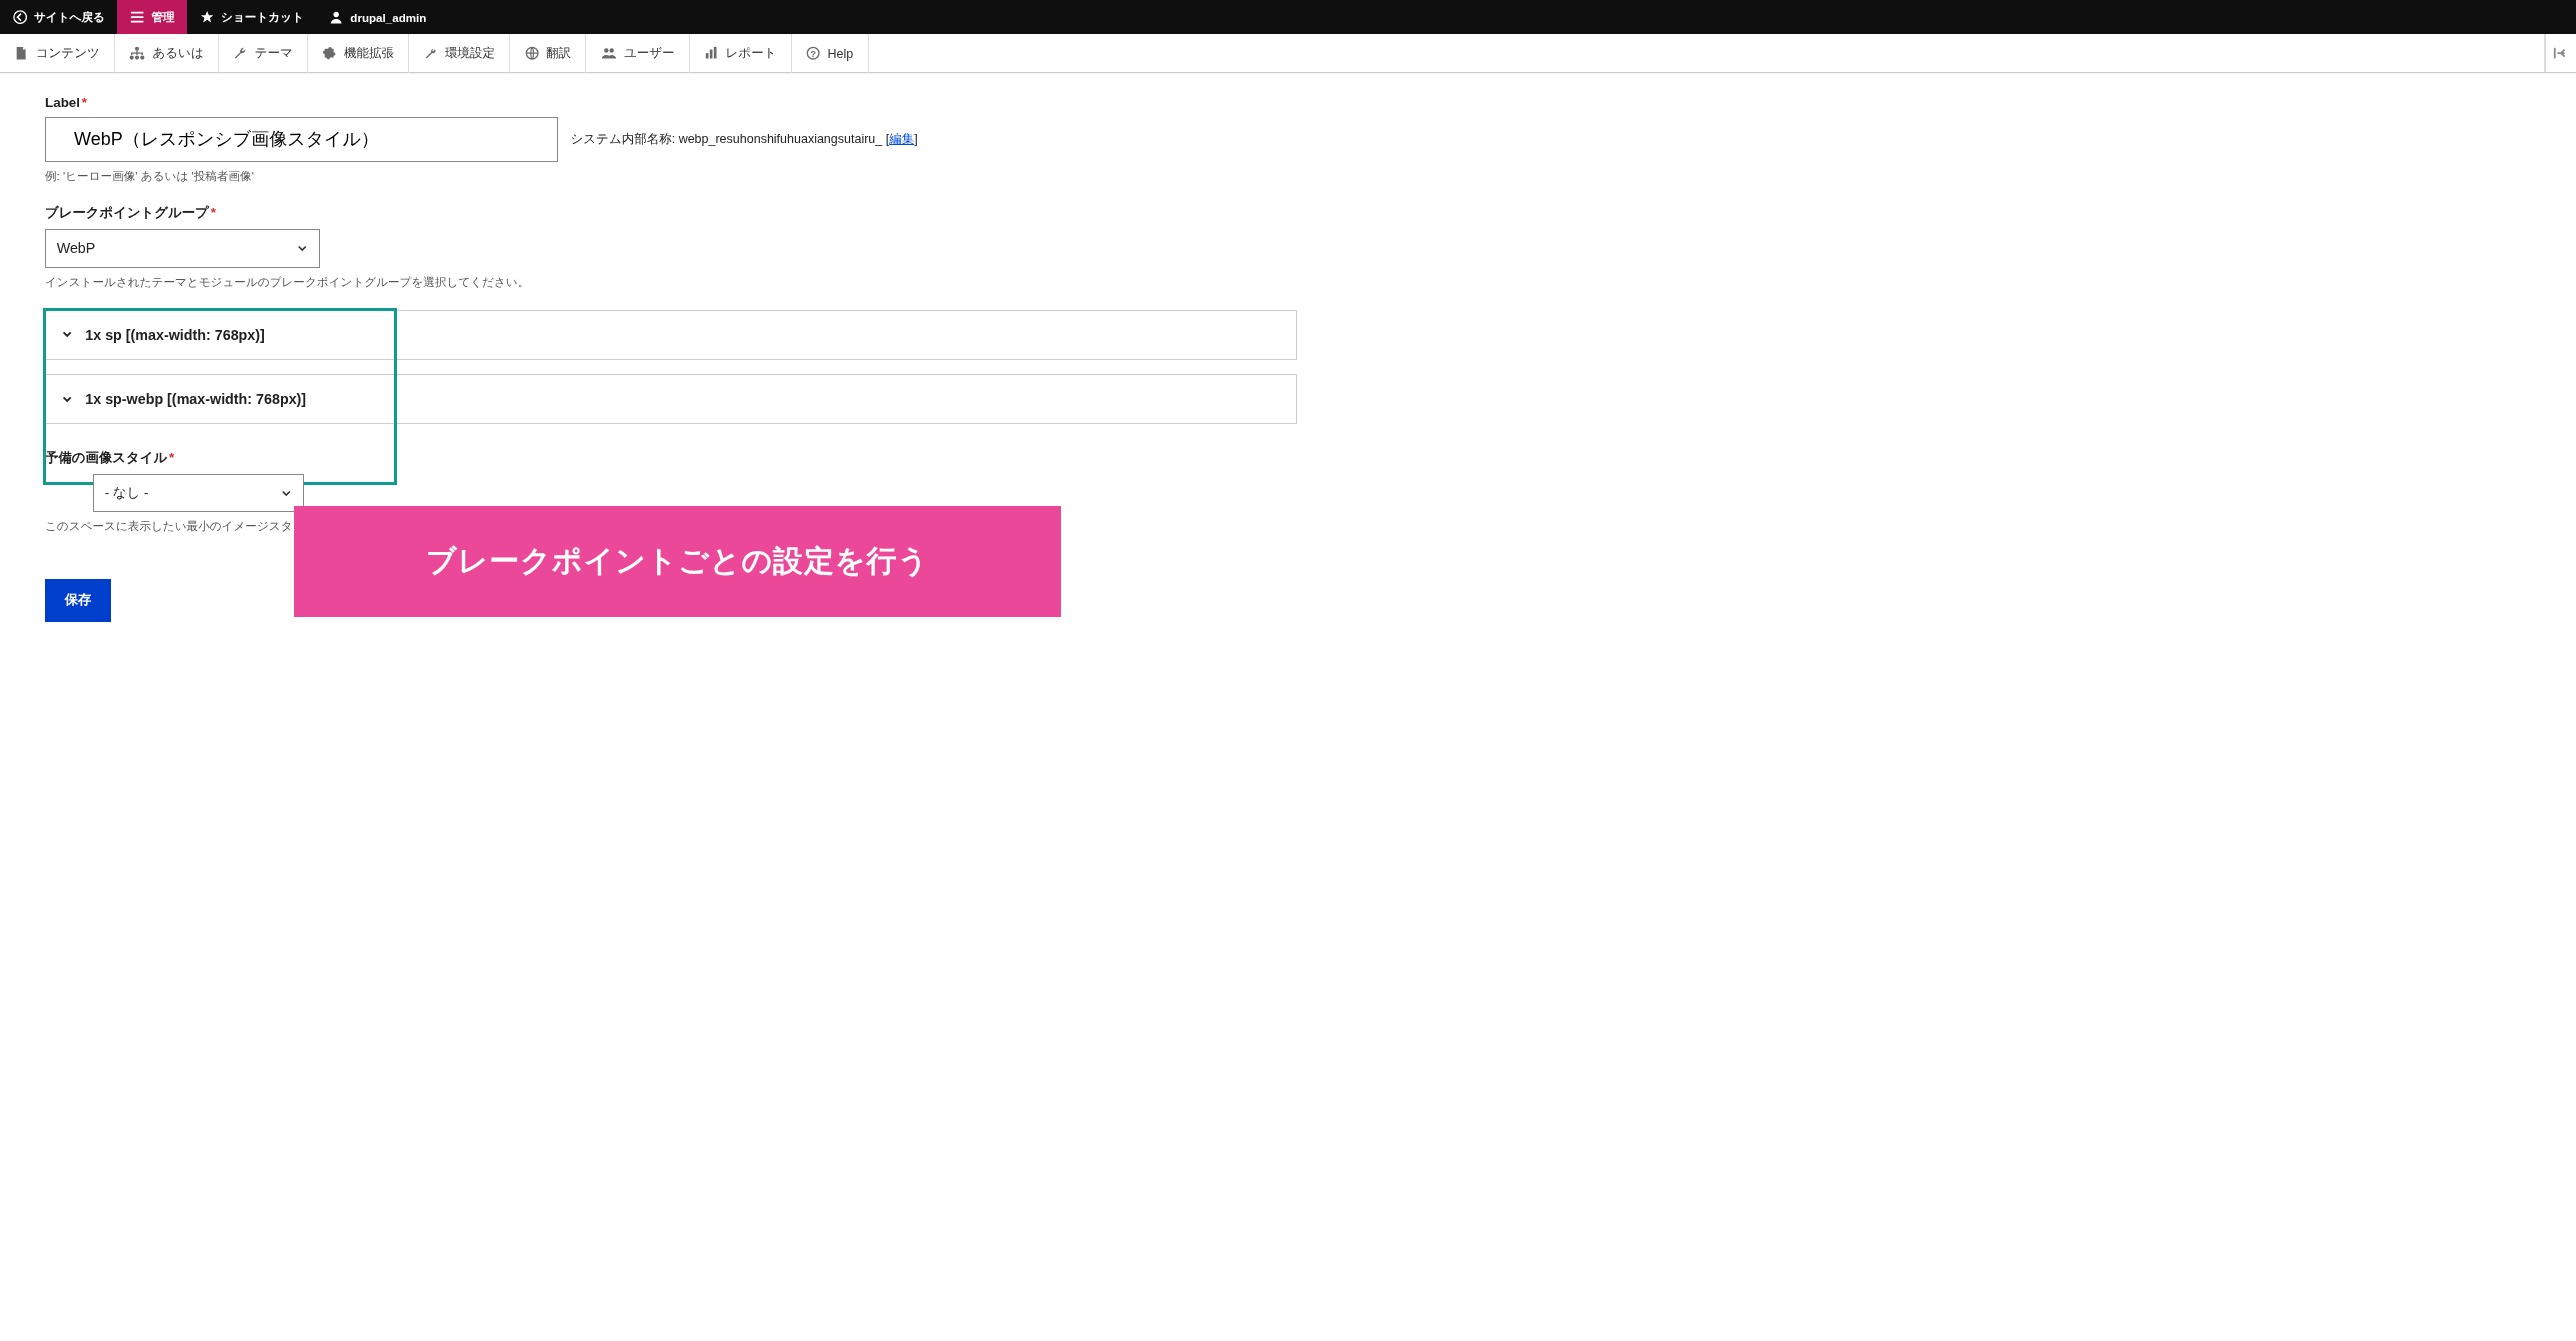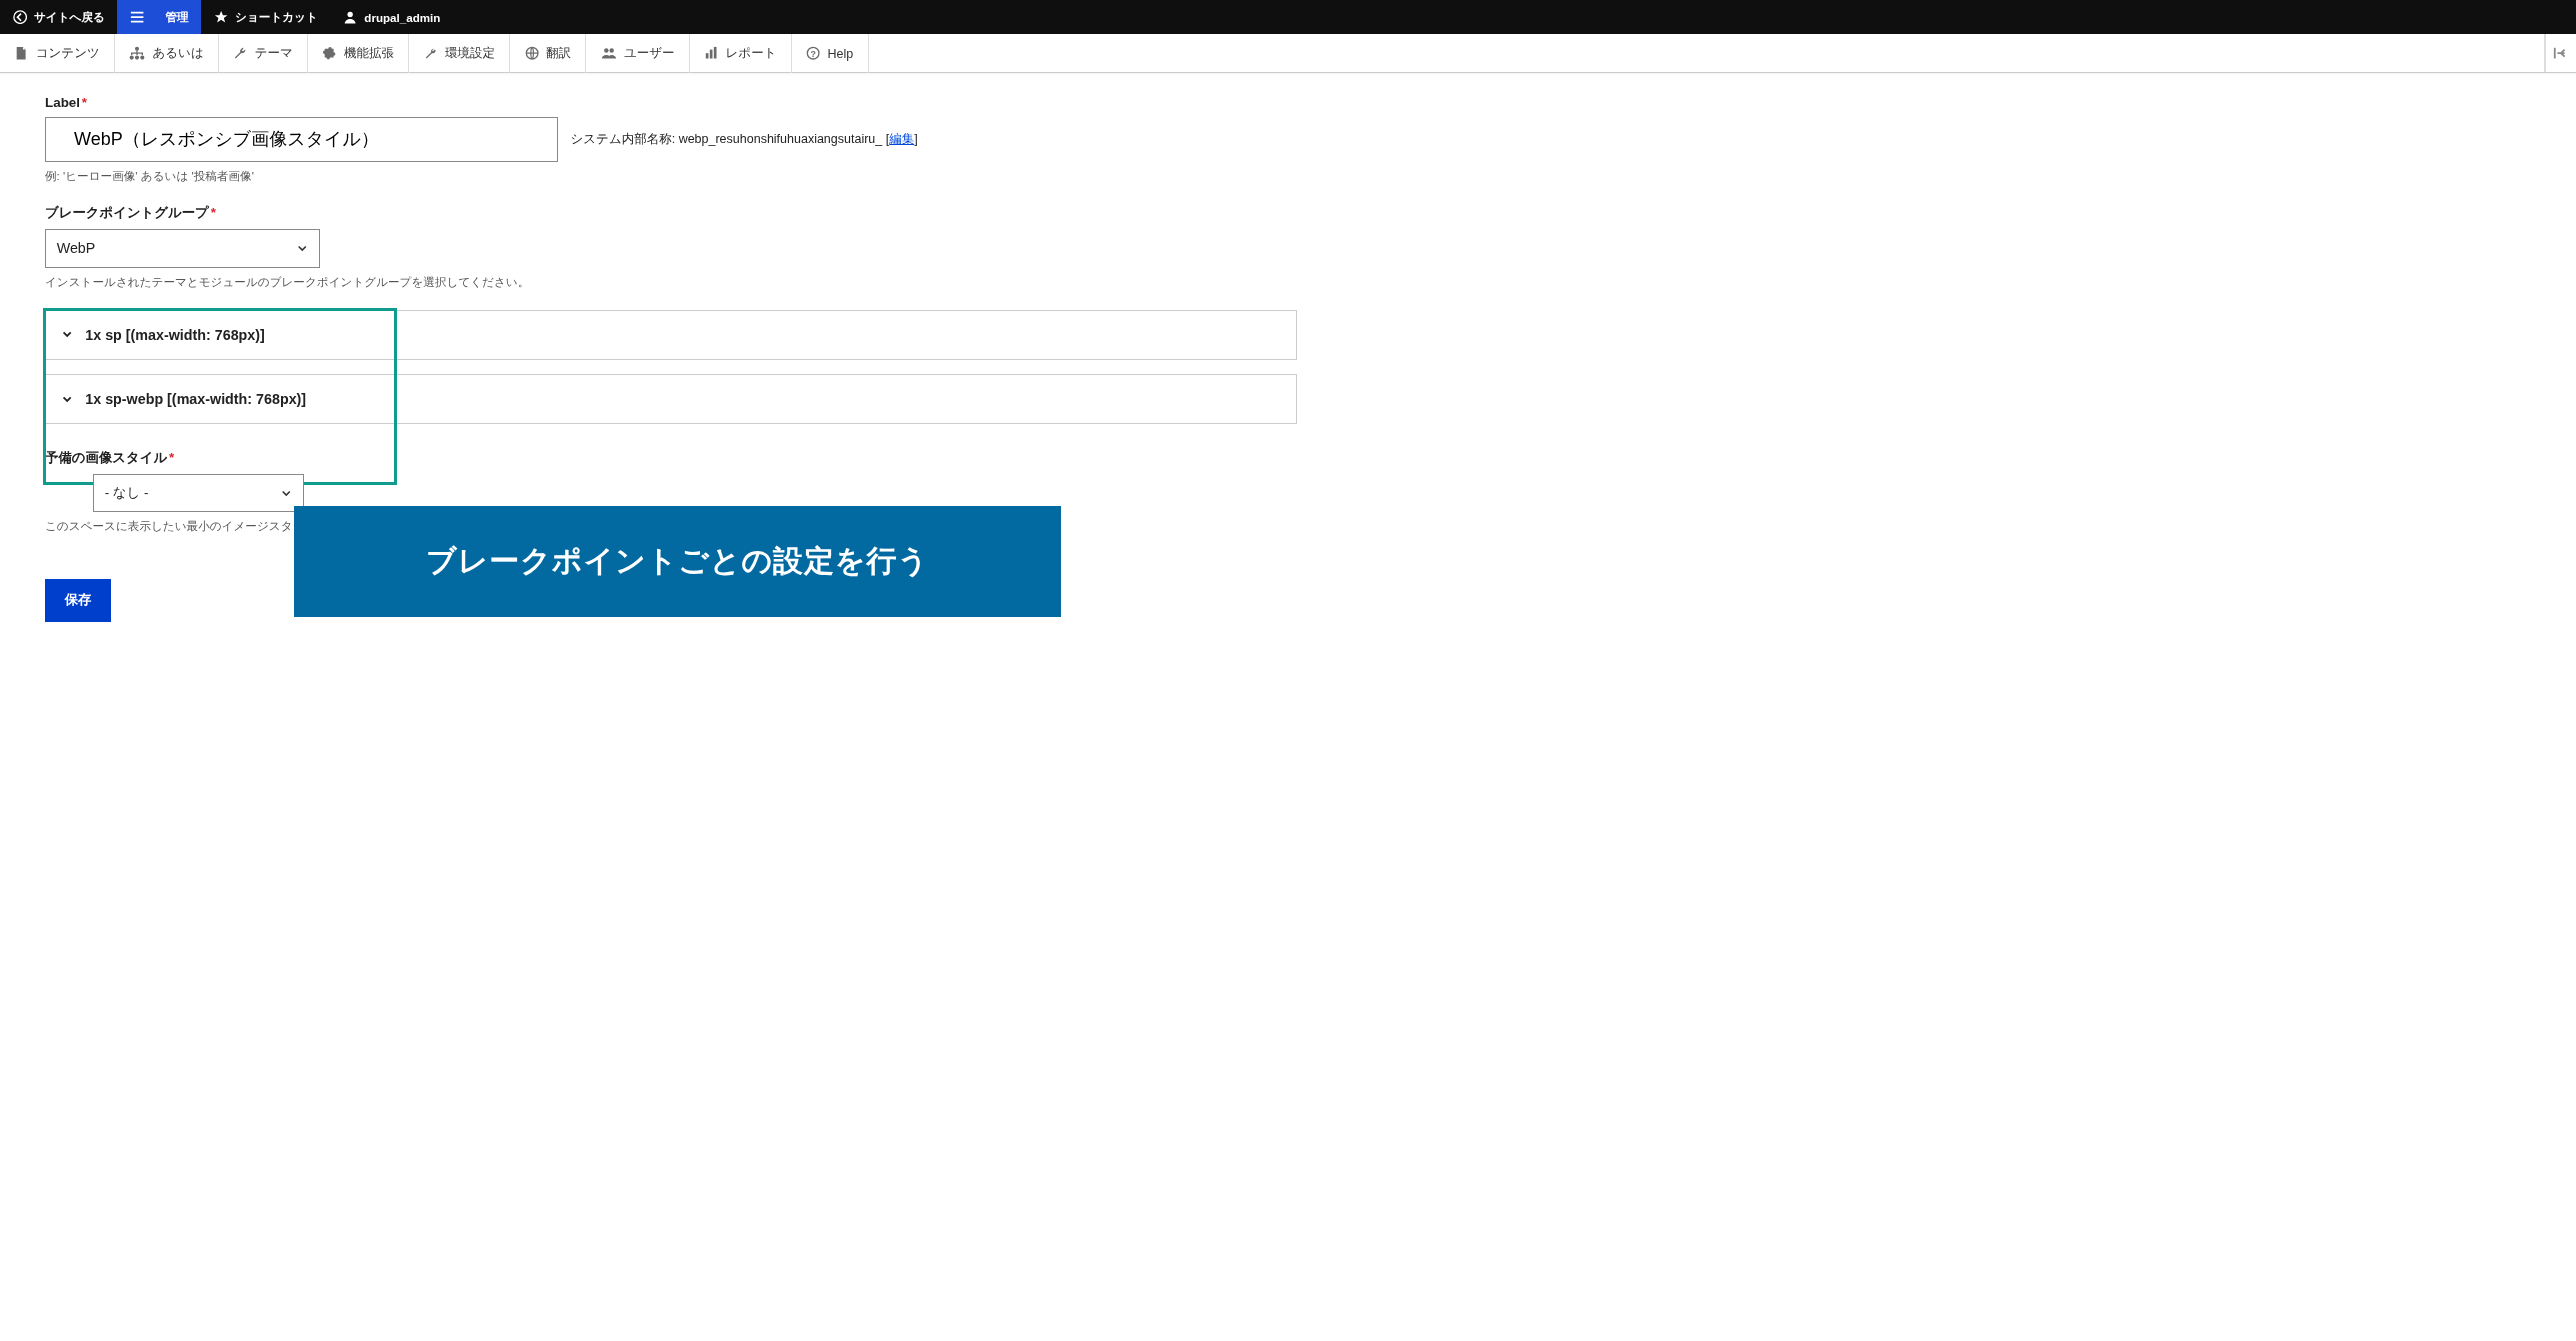--- a/index.html
+++ b/index.html
@@ -1,21 +1,21 @@
 <!DOCTYPE html>
 <html style="font-size:14.3px"><head>
   <meta charset="utf-8">
   <style>
     * { box-sizing: border-box; margin: 0; padding: 0; }
     body { font-family: -apple-system, BlinkMacSystemFont, "Segoe UI", "Hiragino Sans", "Hiragino Kaku Gothic ProN", Meiryo, sans-serif; font-size: 12.5px; color: #222; background: #fff; }
     
     
     .topbar { background: #0f0f0f; color: #fff; display: flex; align-items: center; height: 34px; width: 100%; }
     .topbar-item { display: inline-flex; align-items: center; padding: 0 12.5px; height: 34px; cursor: pointer; font-size: 11.6px; font-weight: 600; }
-    .topbar-item.active { background: #1d4ed8; gap: 14px; }
+    .topbar-item.active { background: #be185d; }
     .topbar-icon { margin-right: 7.2px; display: inline-flex; align-items: center; justify-content: center; }
     
     
     .adminbar { background: #fff; border-bottom: 0.9px solid #ccc; display: flex; align-items: stretch; height: 39px; width:100%; box-shadow: 0 0.9px 1.8px rgba(0,0,0,0.05); }
     .adminbar-item { display: inline-flex; align-items: center; padding: 0 14.3px; height: 39px; cursor: pointer; font-size: 12.5px; color: #333; border-right: 0.9px solid #ddd; font-weight:500; }
     .adminbar-icon { margin-right: 7.2px; color: #777; display:inline-flex; }
     .adminbar .spacer { flex: 1; border-right: 0.9px solid #ddd; }
     .adminbar-right { display: flex; align-items: center; padding: 0 7.2px; border-left: 0.9px solid #ddd; }
     
     
@@ -34,21 +34,21 @@
     .form-select .chev { position: absolute; right: 10.7px; }
     .form-select.small { width: 211px; height: 38px; font-size:13.4px;margin-left:48px; }
     
     
     .breakpoints { margin-top: 3.6px; position: relative; }
     .detail-row { border: 0.9px solid #ccc; background: #fff; margin-bottom: 14.3px; height: 50px; display: flex; align-items: center; padding: 0 14.3px; cursor: pointer; font-weight: 700; font-size: 14.3px; }
     .detail-row .chev { margin-right: 10.7px; }
     .highlight-box { position: absolute; top: -1.8px; left: -1.8px; width: 354px; height: 177px; border: 3.6px solid #0f9b8e; pointer-events: none; }
     
     
-    .callout { position: absolute; left: 294px; top: 506px; width: 767px; height: 111px; background: #0369a1; color: #fff; display: flex; align-items: center; justify-content: center; font-size: 30px; font-weight: 700; letter-spacing: 0.9px; }
+    .callout { position: absolute; left: 294px; top: 506px; width: 767px; height: 111px; background: #ec4899; color: #fff; display: flex; align-items: center; justify-content: center; font-size: 30px; font-weight: 700; letter-spacing: 0.9px; }
     
     
     .btn-primary { background: #003ecc; color: #fff; border: none; padding: 12.5px 19.7px; font-size: 13.4px; font-weight: 700; cursor: pointer; margin-top: 25px; }
     
     svg { display: block; }
   </style>
 </head>
 <body>
 
 <div class="topbar">

